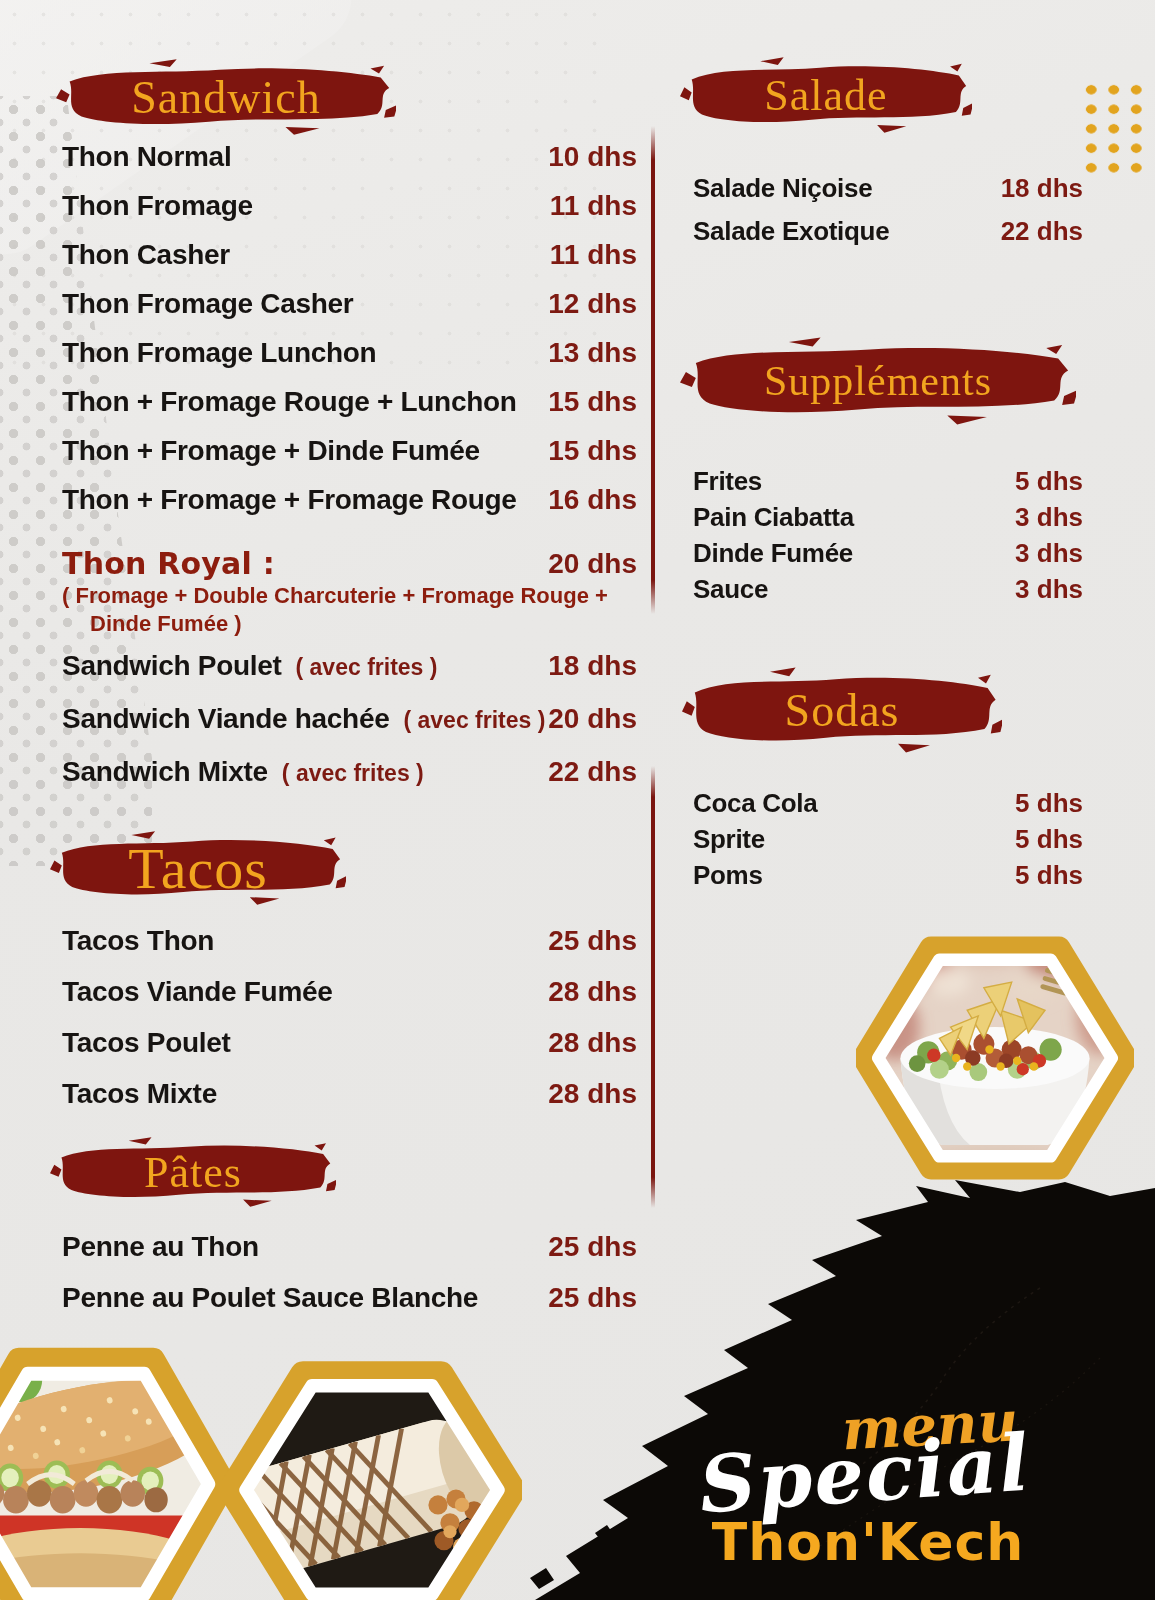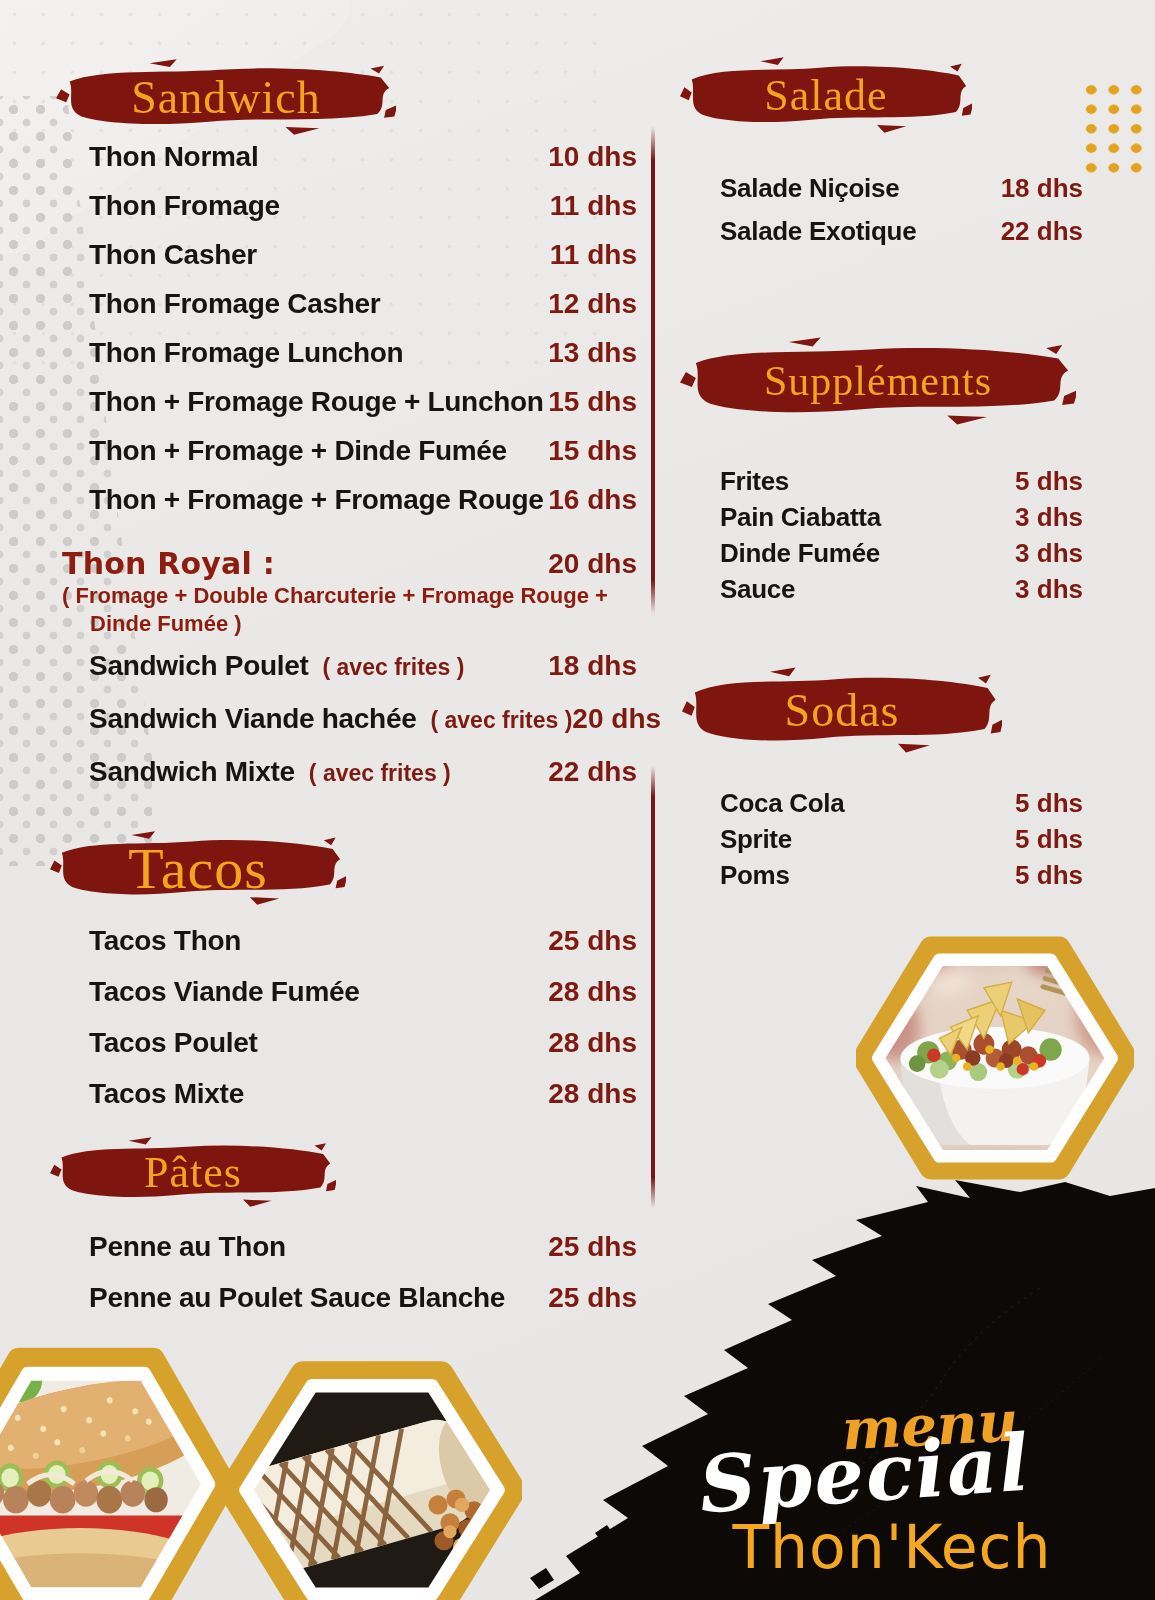--- a/index.html
+++ b/index.html
@@ -23,42 +23,42 @@
     background:linear-gradient(to bottom,rgba(122,21,15,0) 0%,#7a150f 7%,#7a150f 93%,rgba(122,21,15,0) 100%);}
   .divider.seg1{left:651px;top:126px;height:488px;}
   .divider.seg2{left:651px;top:766px;height:442px;}
   
   .brush-header{position:absolute;display:flex;align-items:center;justify-content:center;}
   .brush-header svg{position:absolute;left:0;top:0;width:100%;height:100%;}
   .header-text{position:relative;z-index:2;font-family:"Liberation Serif","DejaVu Serif",serif;
     color:#f2a51f;letter-spacing:1px;text-align:center;}
   
   .menu-list{position:absolute;display:flex;flex-direction:column;}
-  .row{display:flex;justify-content:space-between;align-items:baseline;line-height:var(--pitch);white-space:nowrap;margin-left:27px;}
+  .row{display:flex;justify-content:space-between;align-items:baseline;line-height:var(--pitch);white-space:nowrap;}
   .left-col{font-size:28px;}
   .right-col{font-size:26px;}
   .iname{font-weight:700;color:#171412;letter-spacing:-.3px;}
   .inote{font-weight:700;color:#7d1a12;font-size:23px;margin-left:14px;}
   .iprice{font-weight:700;color:#7d1a12;text-align:right;}
   
   .special-block{position:absolute;left:62px;top:534px;width:575px;margin-top:12px;}
   .special-row{display:flex;justify-content:space-between;line-height:36px;}
   .special-name{font-weight:700;color:#8d1d0e;font-size:30px;font-family:"DejaVu Sans",sans-serif;letter-spacing:.2px;}
   .special-price{font-weight:700;color:#7d1a12;font-size:28px;}
   .special-desc{font-weight:700;color:#8d1d0e;font-size:22px;line-height:28px;}
   .special-desc.l2{padding-left:28px;}
   
   .splash{position:absolute;left:500px;top:1178px;width:655px;height:422px;}
   .brand{position:absolute;text-align:center;z-index:3;}
   .brand-menu{left:780px;top:1392px;width:300px;font-family:"DejaVu Serif",serif;font-style:italic;
     font-weight:700;font-size:56px;color:#efa125;transform:rotate(-3deg);}
   .brand-special{left:660px;top:1428px;width:410px;font-family:"DejaVu Serif",serif;font-style:italic;
     font-weight:700;font-size:78px;color:#ffffff;transform:rotate(-4deg);letter-spacing:2px;}
-  .brand-name{left:692px;top:1512px;width:400px;font-family:"DejaVu Sans",sans-serif;
-    font-weight:400;font-size:60px;color:#f5a81f;letter-spacing:1px;}
+  .brand-name{left:668px;top:1512px;width:400px;font-family:"DejaVu Sans",sans-serif;
+    font-weight:700;font-size:52px;color:#f5a81f;letter-spacing:1px;}
   
   .hex{position:absolute;}
   .hex svg{width:100%;height:100%;}
 </style>
 </head>
 <body>
 
 <div class="page">
 
   <div class="corner-streak"></div>

